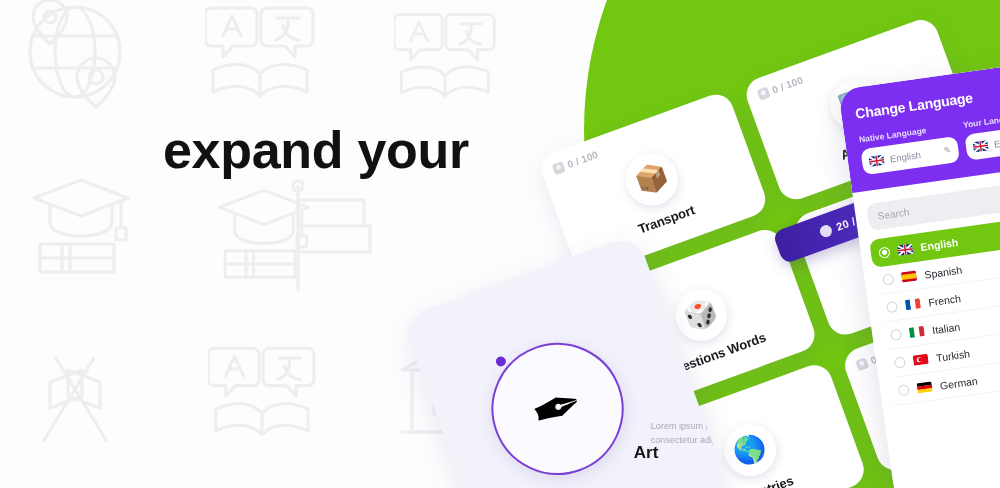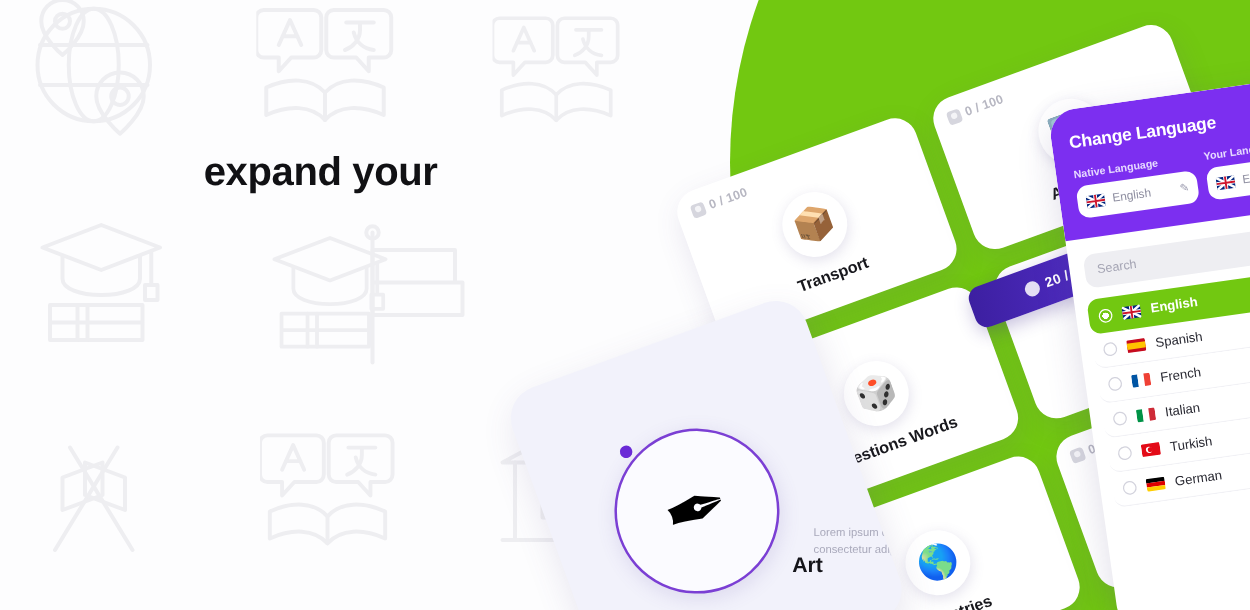--- a/index.html
+++ b/index.html
@@ -51,21 +51,21 @@
   }
   .h-line1 {
     font-size: 49px;
     font-weight: 700;
     letter-spacing: -0.8px;
     color: #6a2ad6;
     line-height: 1.06;
     white-space: nowrap;
   }
   .h-line2, .h-line3 {
-    font-size: 32px;
+    font-size: 52px;
     font-weight: 700;
     letter-spacing: -0.3px;
     color: #111114;
     line-height: 1.32;
     white-space: nowrap;
   }
   .h-line2 { margin-top: 12px; }
 
   
   .deck {

